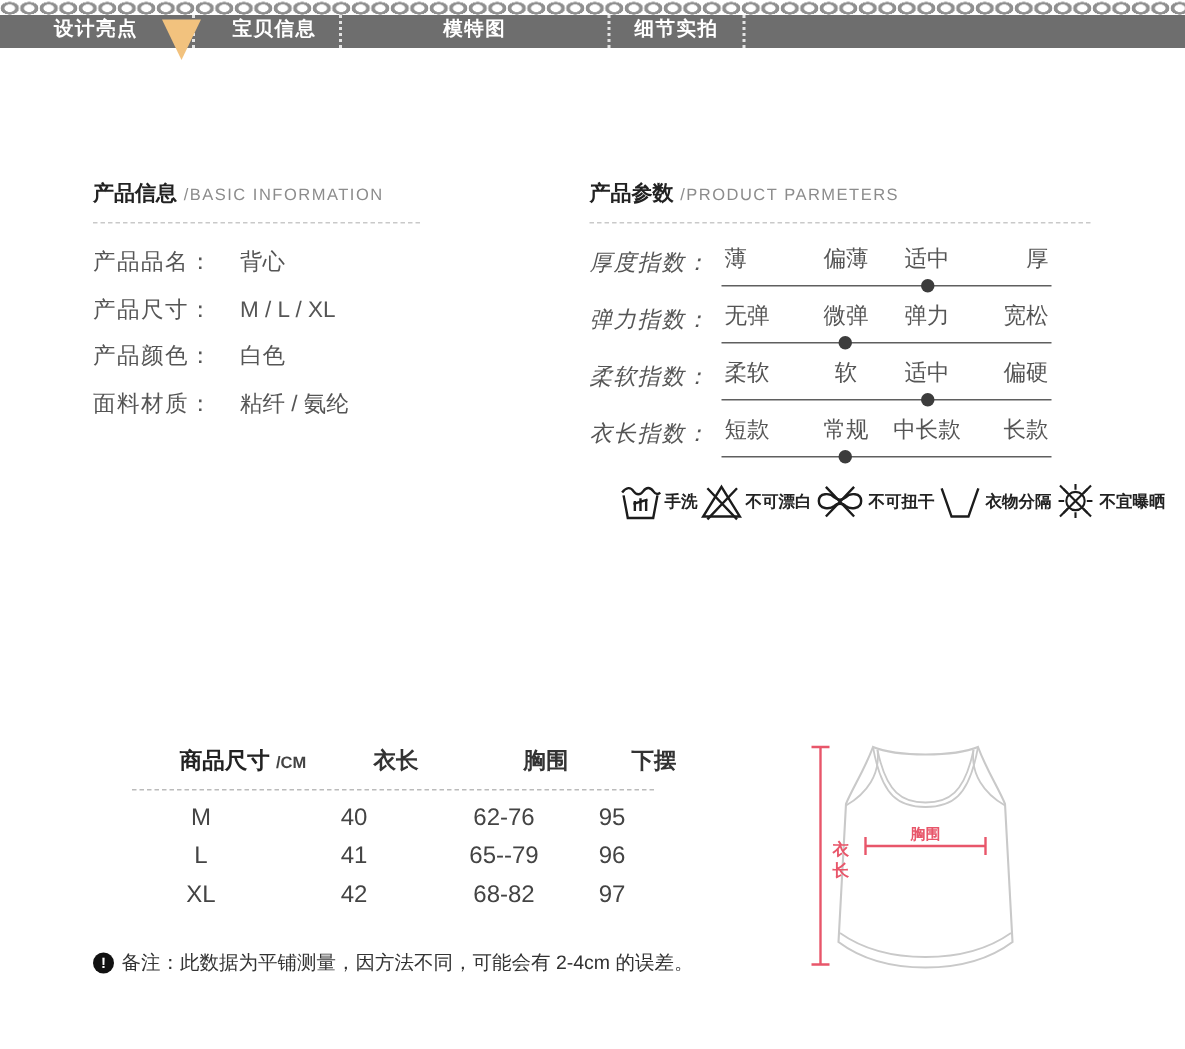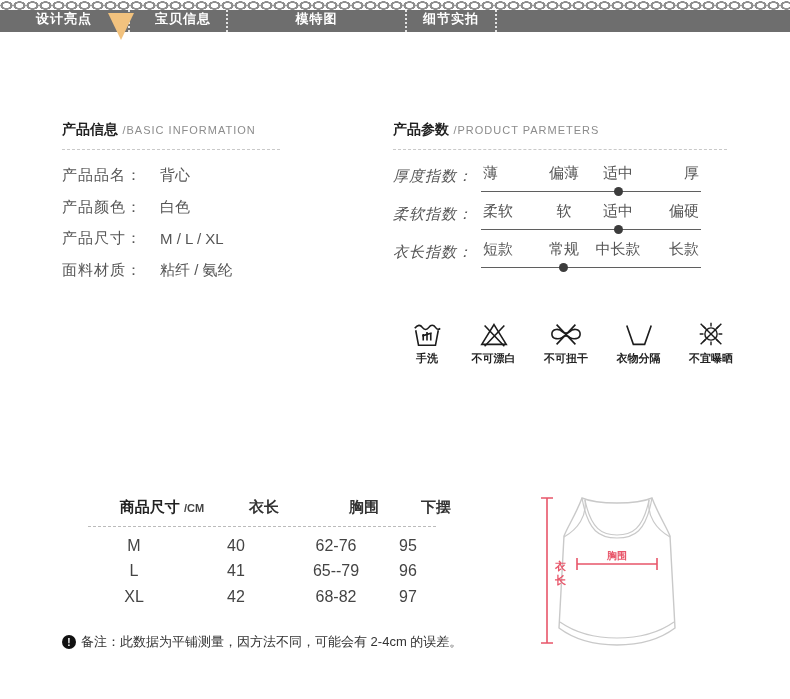--- a/index.html
+++ b/index.html
@@ -48,21 +48,21 @@
   .scale{position:relative;width:220px;margin-left:0;}
   .opts{display:flex;height:22px;}
   .opt{flex:1;text-align:center;color:#555;}
   .opt:first-child{text-align:left;padding-left:2px;}
   .opt:last-child{text-align:right;padding-right:2px;}
   .scale-line{position:absolute;left:0;right:0;top:27px;border-top:1px solid #5f5f5f;}
   .dot{position:absolute;top:23px;width:9px;height:9px;border-radius:50%;background:#3c3c3c;margin-left:-4.5px;}
 
   
   .care{position:absolute;left:411px;top:318px;width:322px;display:flex;justify-content:space-between;}
-  .care-item{display:flex;flex-direction:column;align-items:center;}
+  .care-item{display:flex;flex-direction:row;align-items:center;}
   .care-item svg{display:block;}
   .care-label{font-size:11px;font-weight:bold;color:#222;margin-top:1px;white-space:nowrap;}
 
   
   .tbl{position:absolute;left:88px;top:498px;width:348px;}
   .tbl-head{display:grid;grid-template-columns:92px 112px 88px 56px;align-items:baseline;margin-left:28px;}
   .tbl-head .c{text-align:center;font-size:15px;color:#333;font-weight:bold;}
   .tbl-head .c0{text-align:center;}
   .c0 .big{font-size:15px;font-weight:bold;color:#222;}
   .c0 .unit{font-size:11px;font-weight:bold;color:#444;}
@@ -109,26 +109,26 @@
       <span class="cn">产品信息</span>
       <span class="en">/BASIC INFORMATION</span>
     </div>
     <div class="dashes"></div>
     <div class="info-rows">
         <div class="info-row">
           <span class="lbl">产品品名：</span>
           <span class="val">背心</span>
         </div>
         <div class="info-row">
+          <span class="lbl">产品尺寸：</span>
+          <span class="val">M / L / XL</span>
+        </div>
+        <div class="info-row">
           <span class="lbl">产品颜色：</span>
           <span class="val">白色</span>
-        </div>
-        <div class="info-row">
-          <span class="lbl">产品尺寸：</span>
-          <span class="val">M / L / XL</span>
         </div>
         <div class="info-row">
           <span class="lbl">面料材质：</span>
           <span class="val">粘纤 / 氨纶</span>
         </div>
       </div>
   </div>
 
   <div class="params">
     <div class="sec-title">
@@ -141,20 +141,33 @@
           <span class="lbl">厚度指数：</span>
           <div class="scale">
             <div class="opts">
               <span class="opt">薄</span>
               <span class="opt">偏薄</span>
               <span class="opt">适中</span>
               <span class="opt">厚</span>
             </div>
             <div class="scale-line"></div>
             <span class="dot" style="left: 62.5%;"></span>
+          </div>
+        </div>
+        <div class="param-row">
+          <span class="lbl">弹力指数：</span>
+          <div class="scale">
+            <div class="opts">
+              <span class="opt">无弹</span>
+              <span class="opt">微弹</span>
+              <span class="opt">弹力</span>
+              <span class="opt">宽松</span>
+            </div>
+            <div class="scale-line"></div>
+            <span class="dot" style="left: 37.5%;"></span>
           </div>
         </div>
         <div class="param-row">
           <span class="lbl">柔软指数：</span>
           <div class="scale">
             <div class="opts">
               <span class="opt">柔软</span>
               <span class="opt">软</span>
               <span class="opt">适中</span>
               <span class="opt">偏硬</span>

